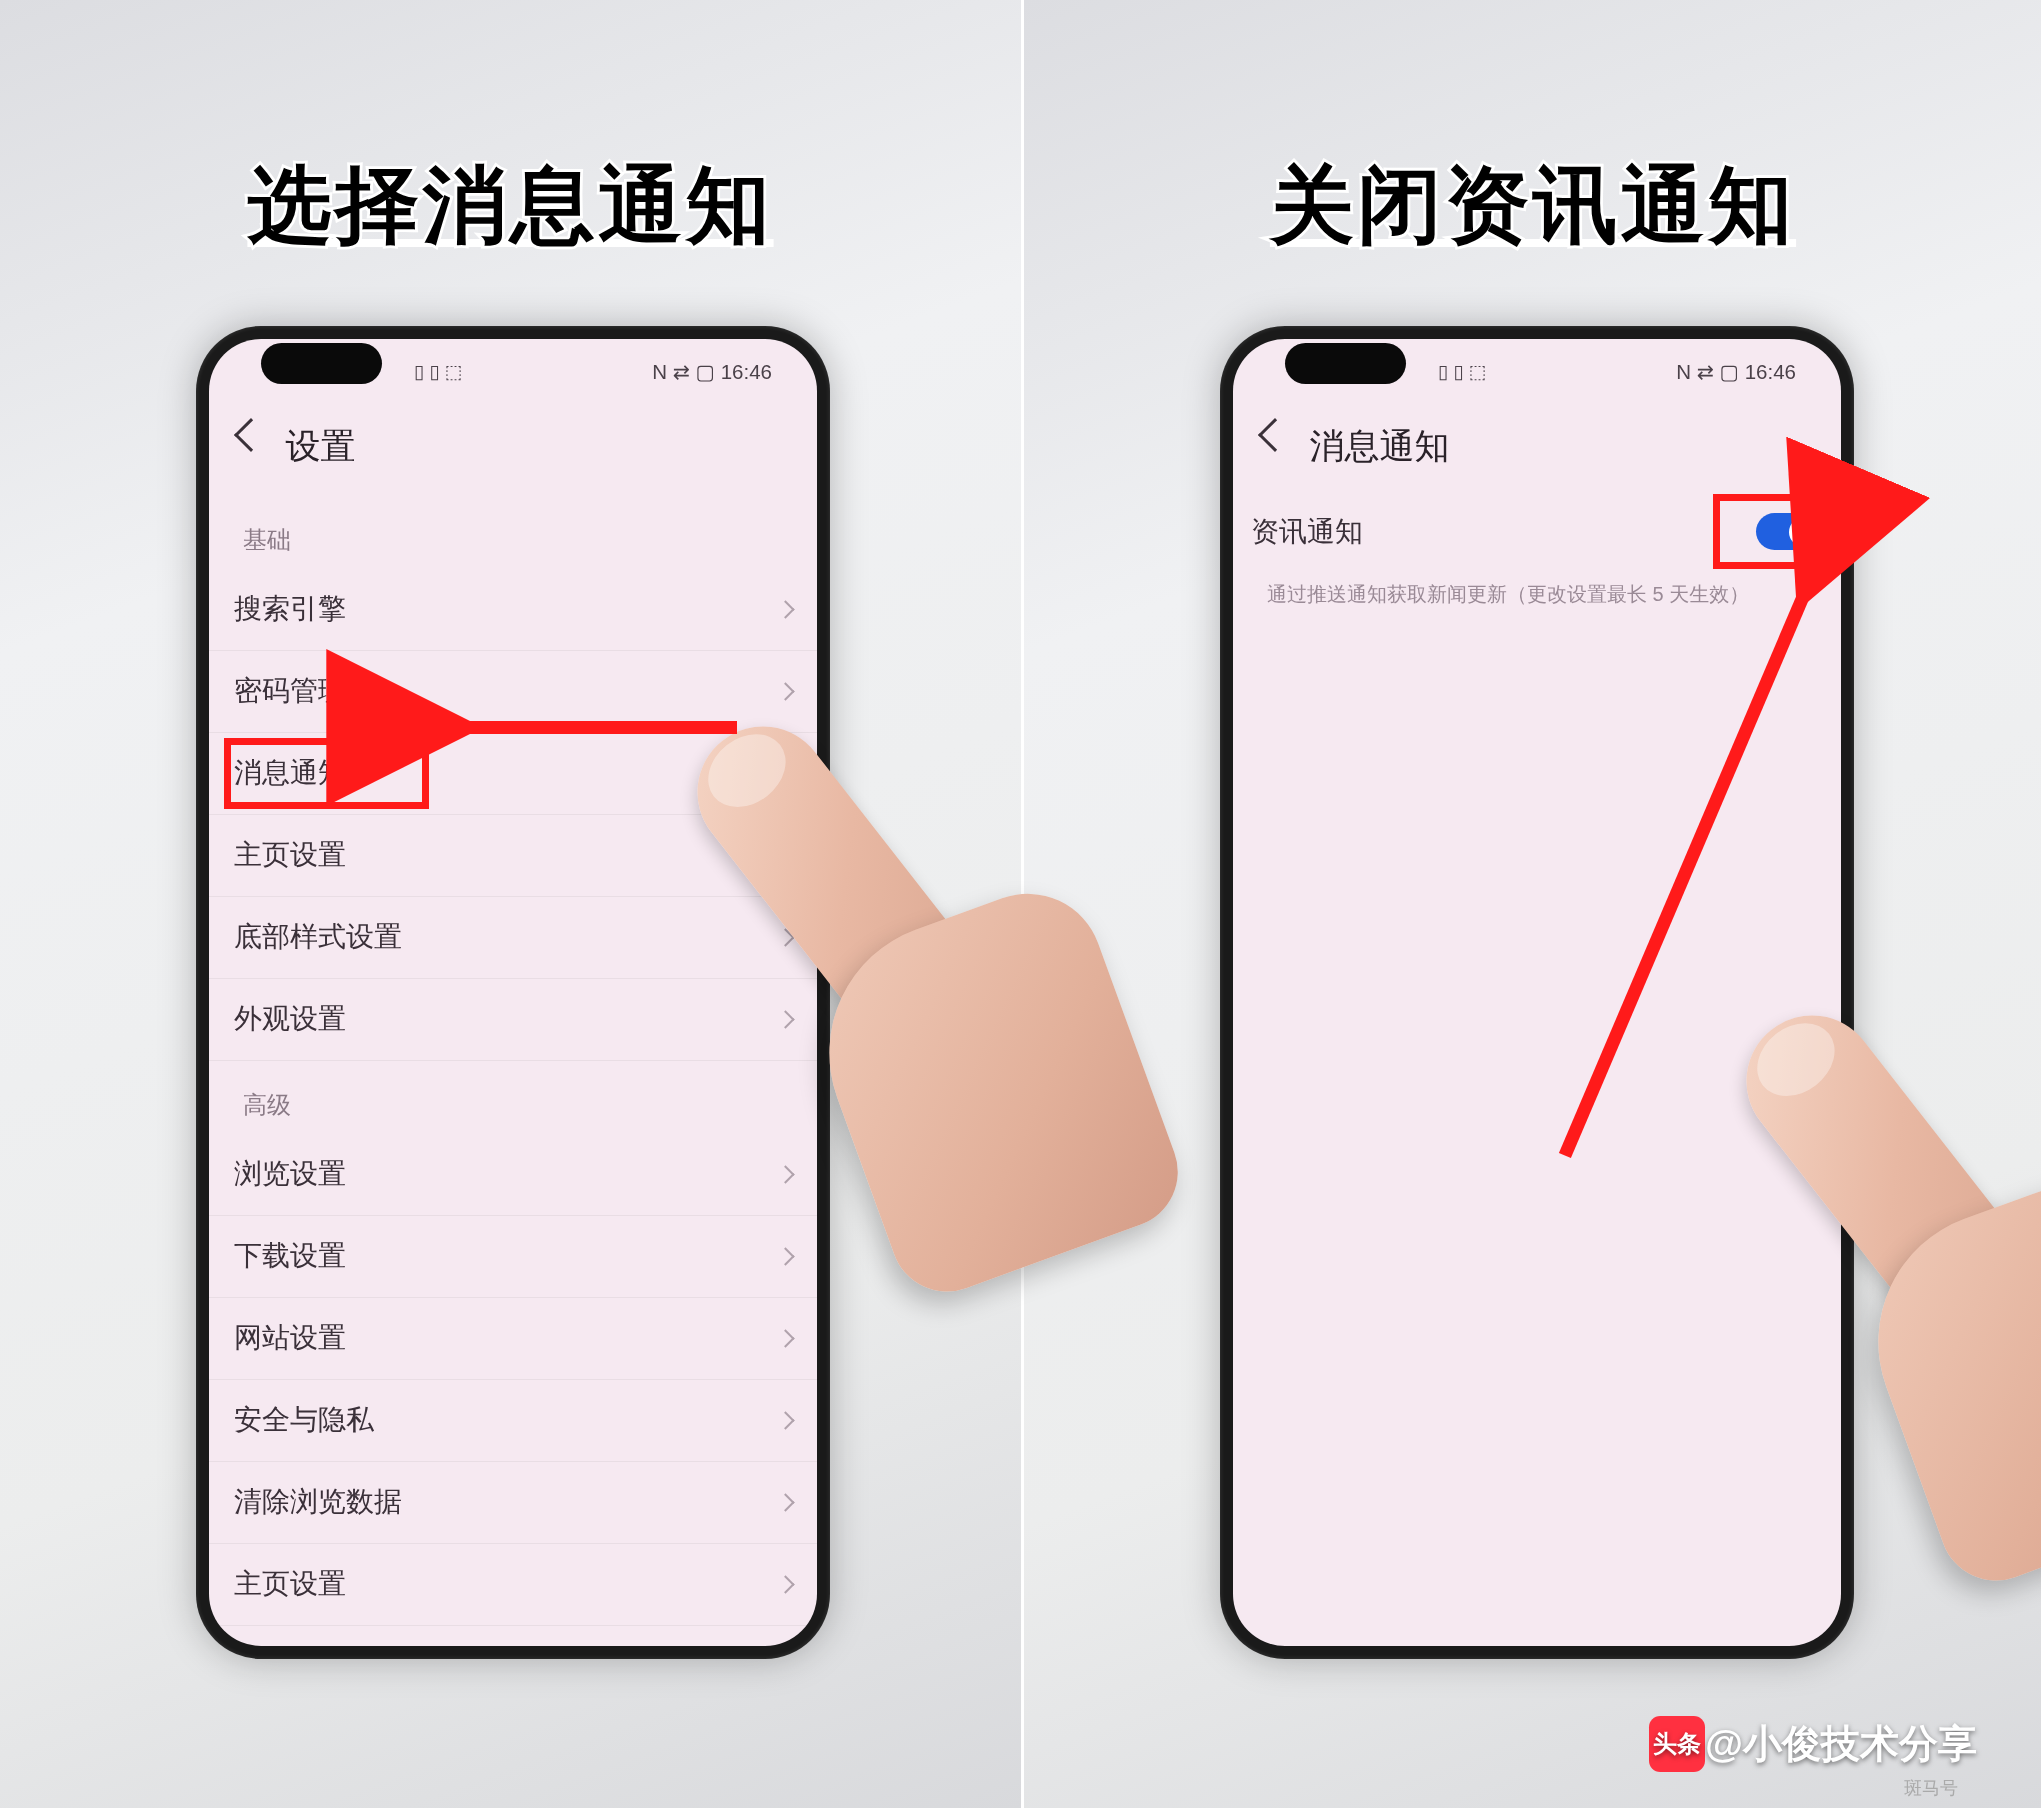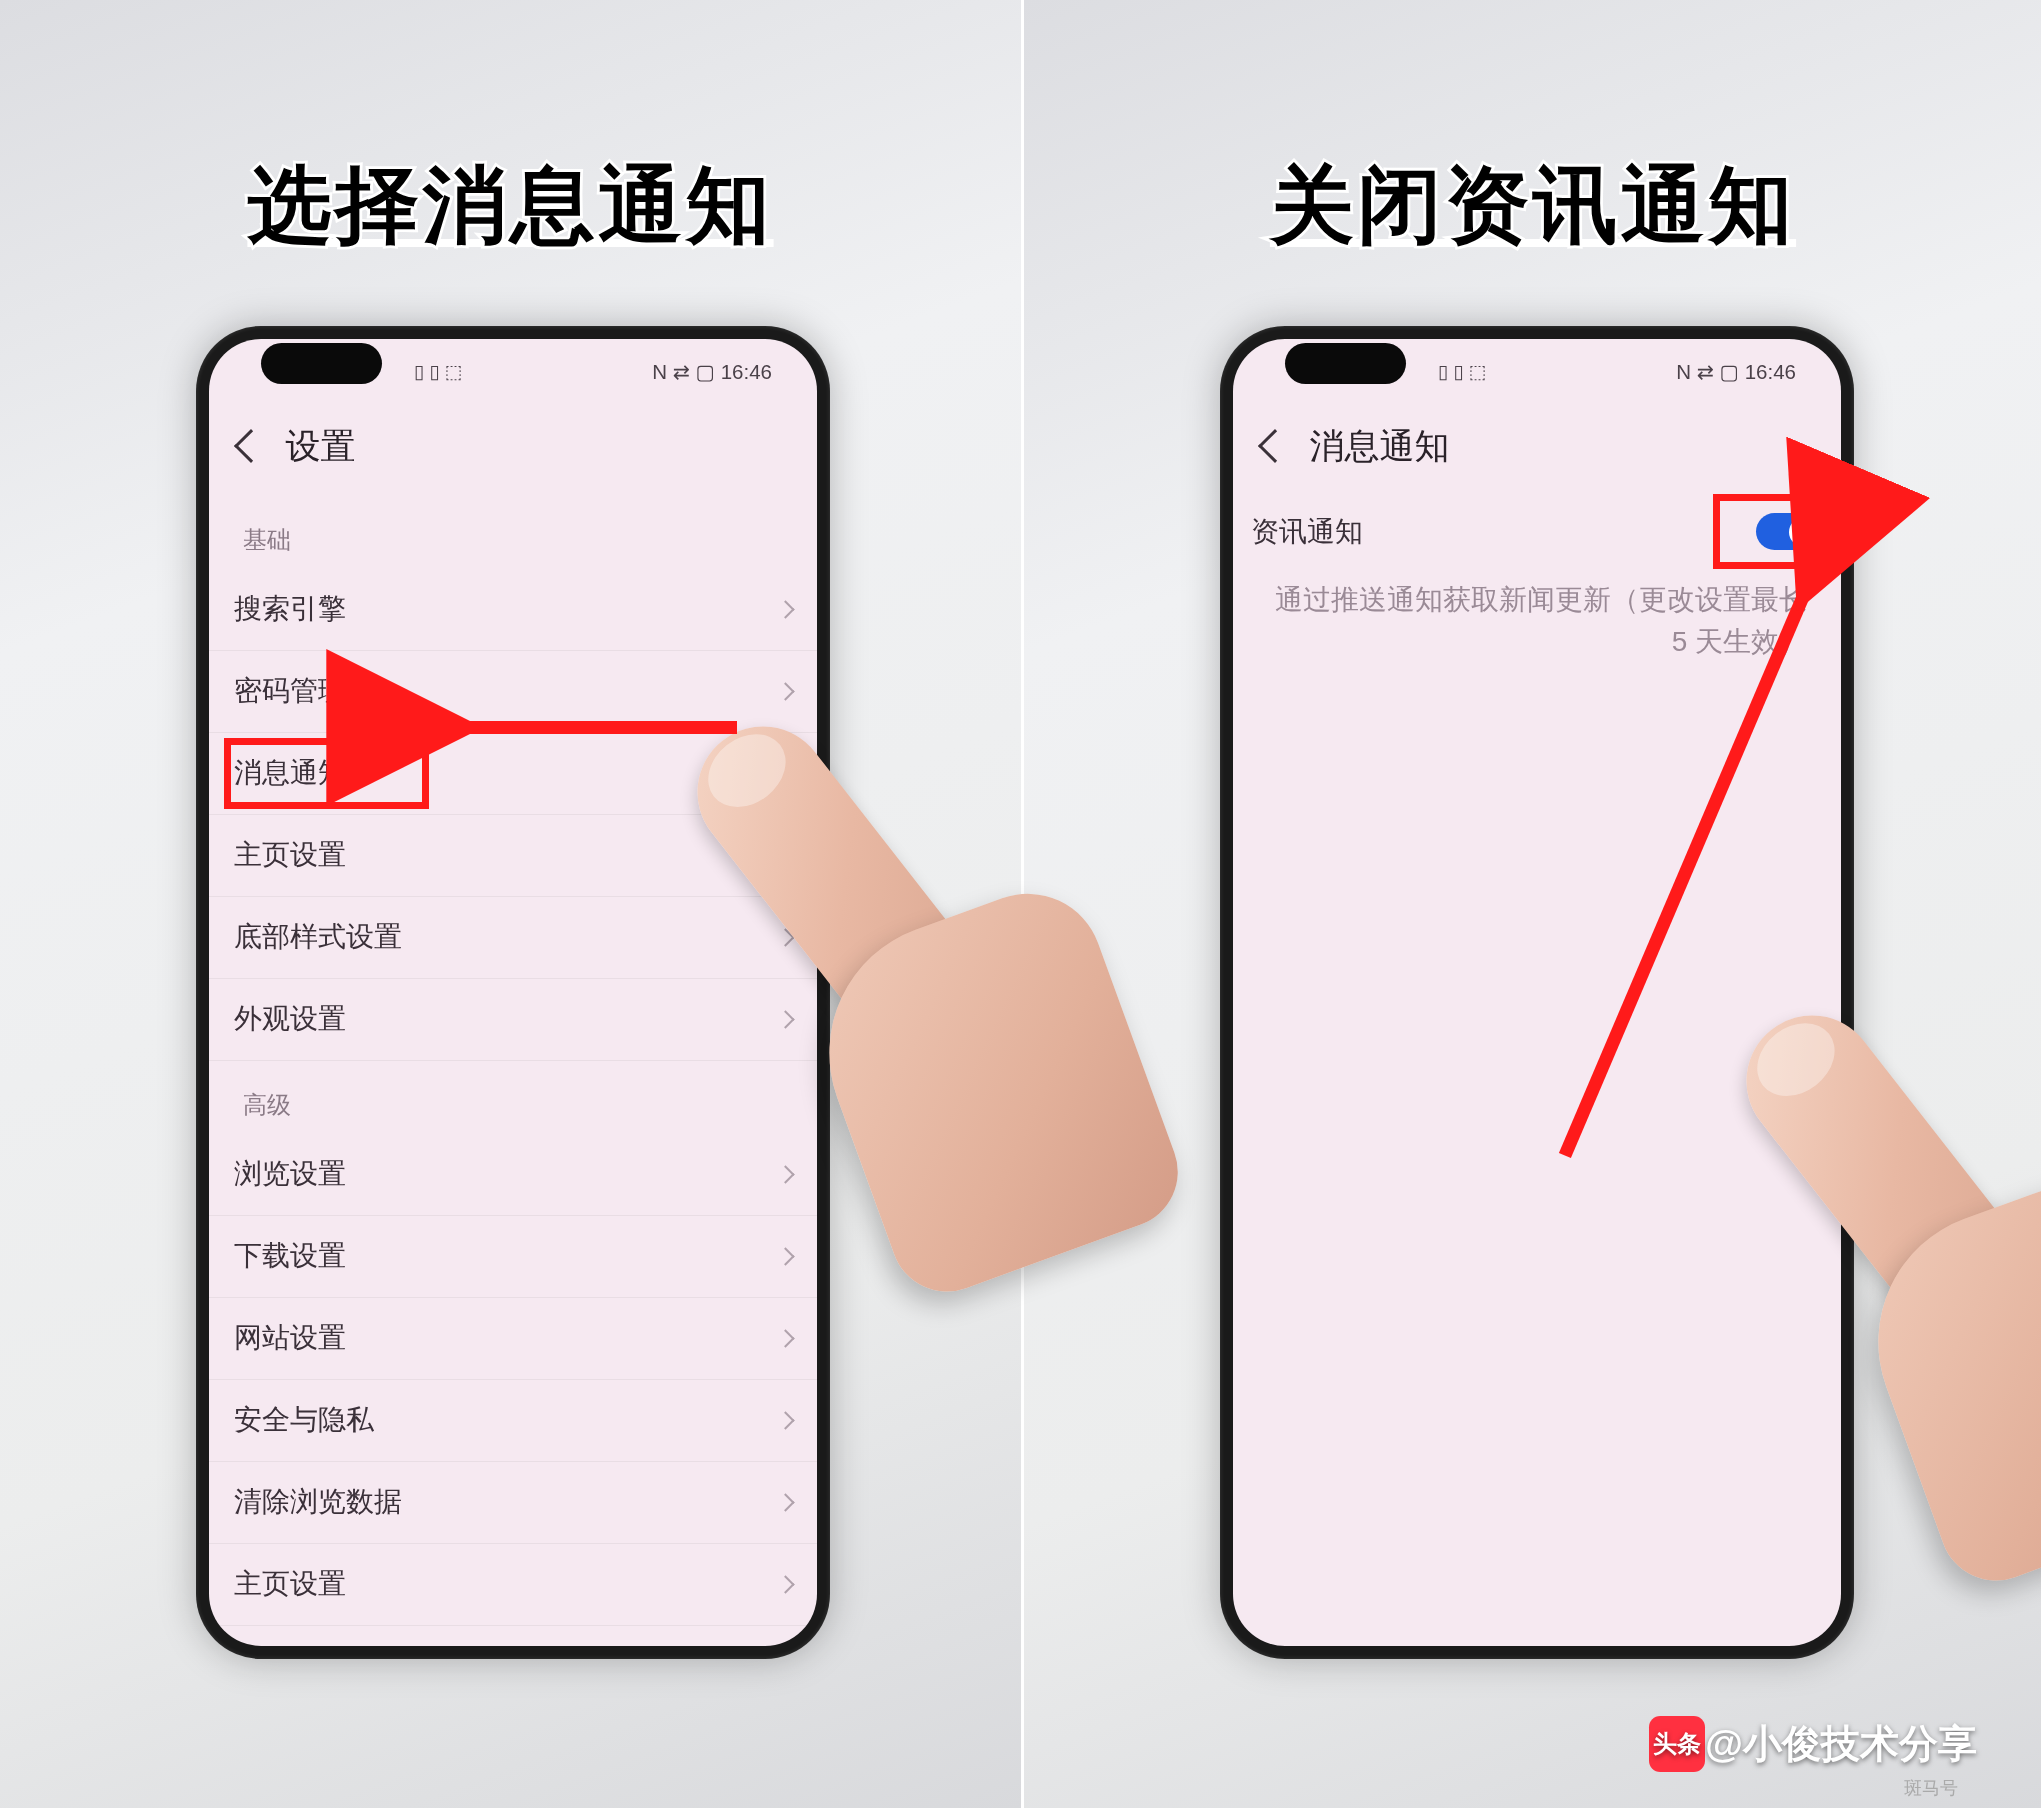--- a/index.html
+++ b/index.html
@@ -67,21 +67,21 @@
   align-items: center;
   justify-content: space-between;
   padding: 0 45px 0 205px;
   font-size: 20.5px;
   color: #4a4149;
 }
 .status-left { display: flex; gap: 9.3px; align-items: center; font-size: 18.6px; }
 .status-right { display: flex; gap: 7.5px; align-items: center; }
 .header {
   display: flex;
-  align-items: center;
+  align-items: flex-start;
   padding: 18.6px 30px 26px 30px;
   gap: 22.4px;
 }
 .back-arrow {
   width: 24px;
   height: 24px;
   border-left: 3.7px solid #3a3139;
   border-bottom: 3.7px solid #3a3139;
   transform: rotate(45deg);
 }
@@ -138,24 +138,23 @@
   position: absolute;
   right: 3.7px;
   top: 3.7px;
   width: 30px;
   height: 30px;
   background: #fff;
   border-radius: 50%;
 }
 .hint-text {
   padding: 11.2px 34px;
-  font-size: 28px;
+  font-size: 20px;
   color: #9a8a96;
   line-height: 1.5;
-  text-align: right;
 }
 .hand {
   position: absolute;
   width: 392px;
   height: 597px;
   pointer-events: none;
   z-index: 5;
 }
 .hand.left-hand { top: 671px; right: -112px; }
 .hand.right-hand { top: 960px; right: -140px; }

